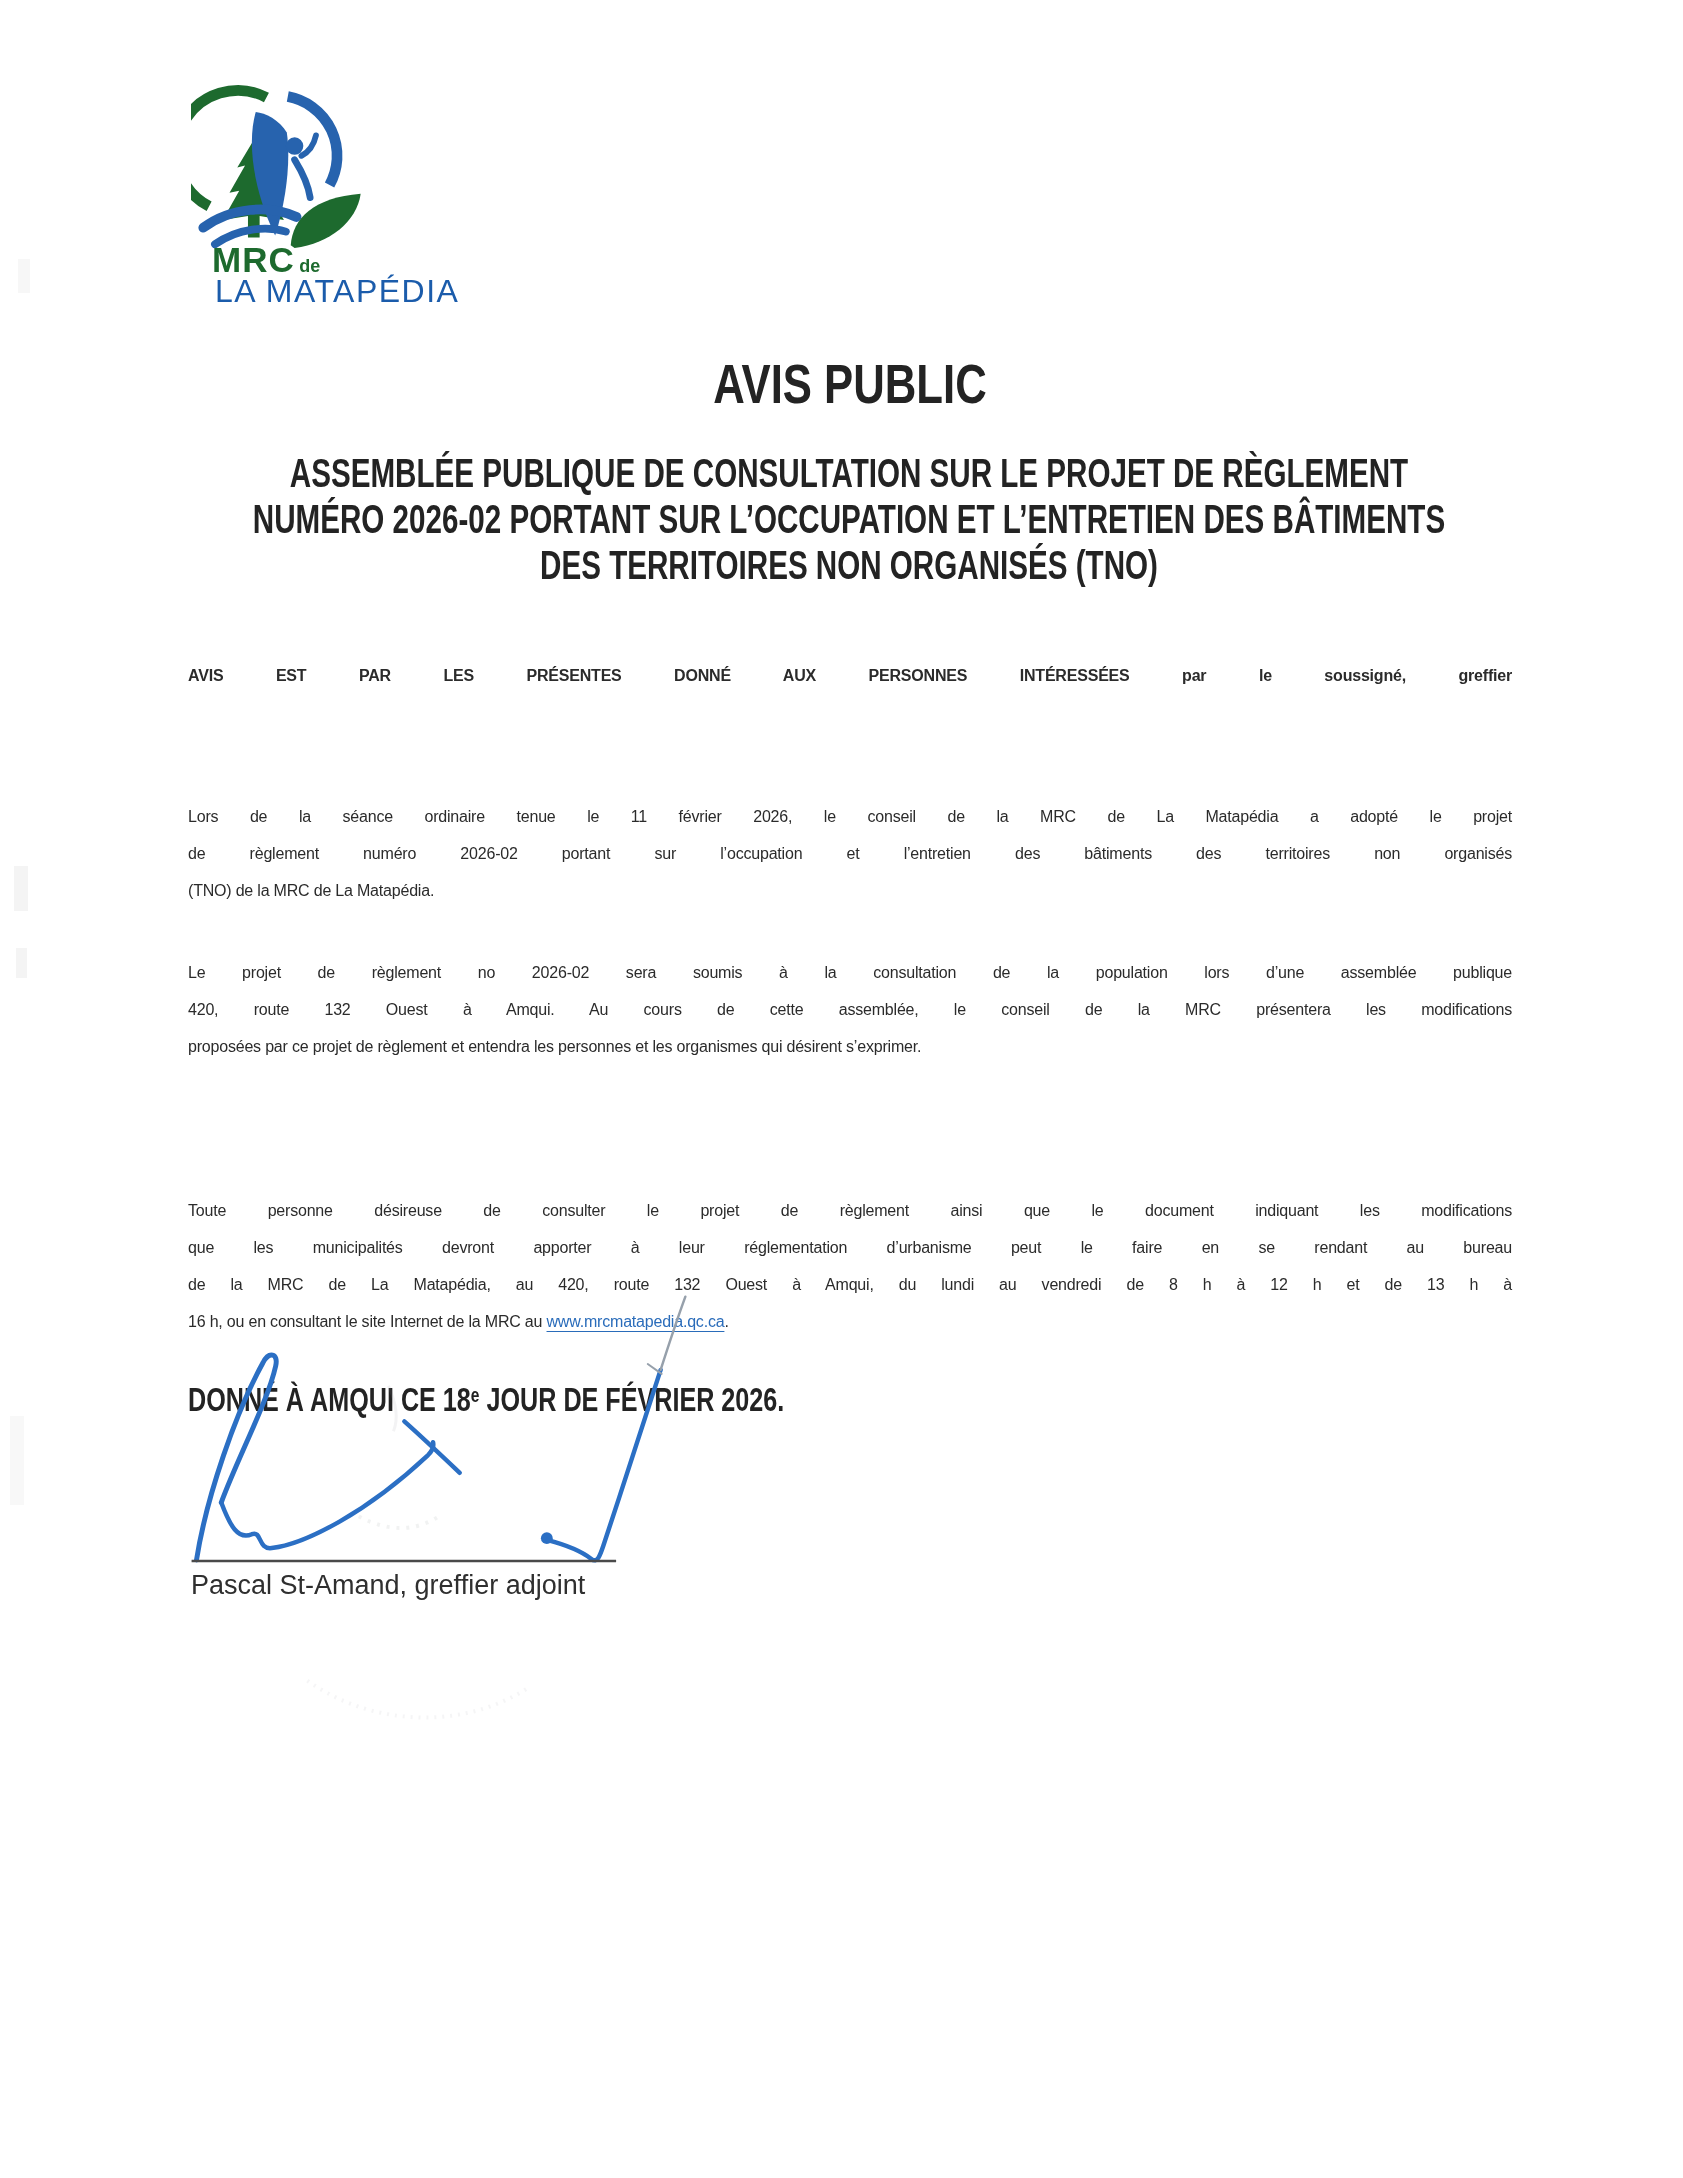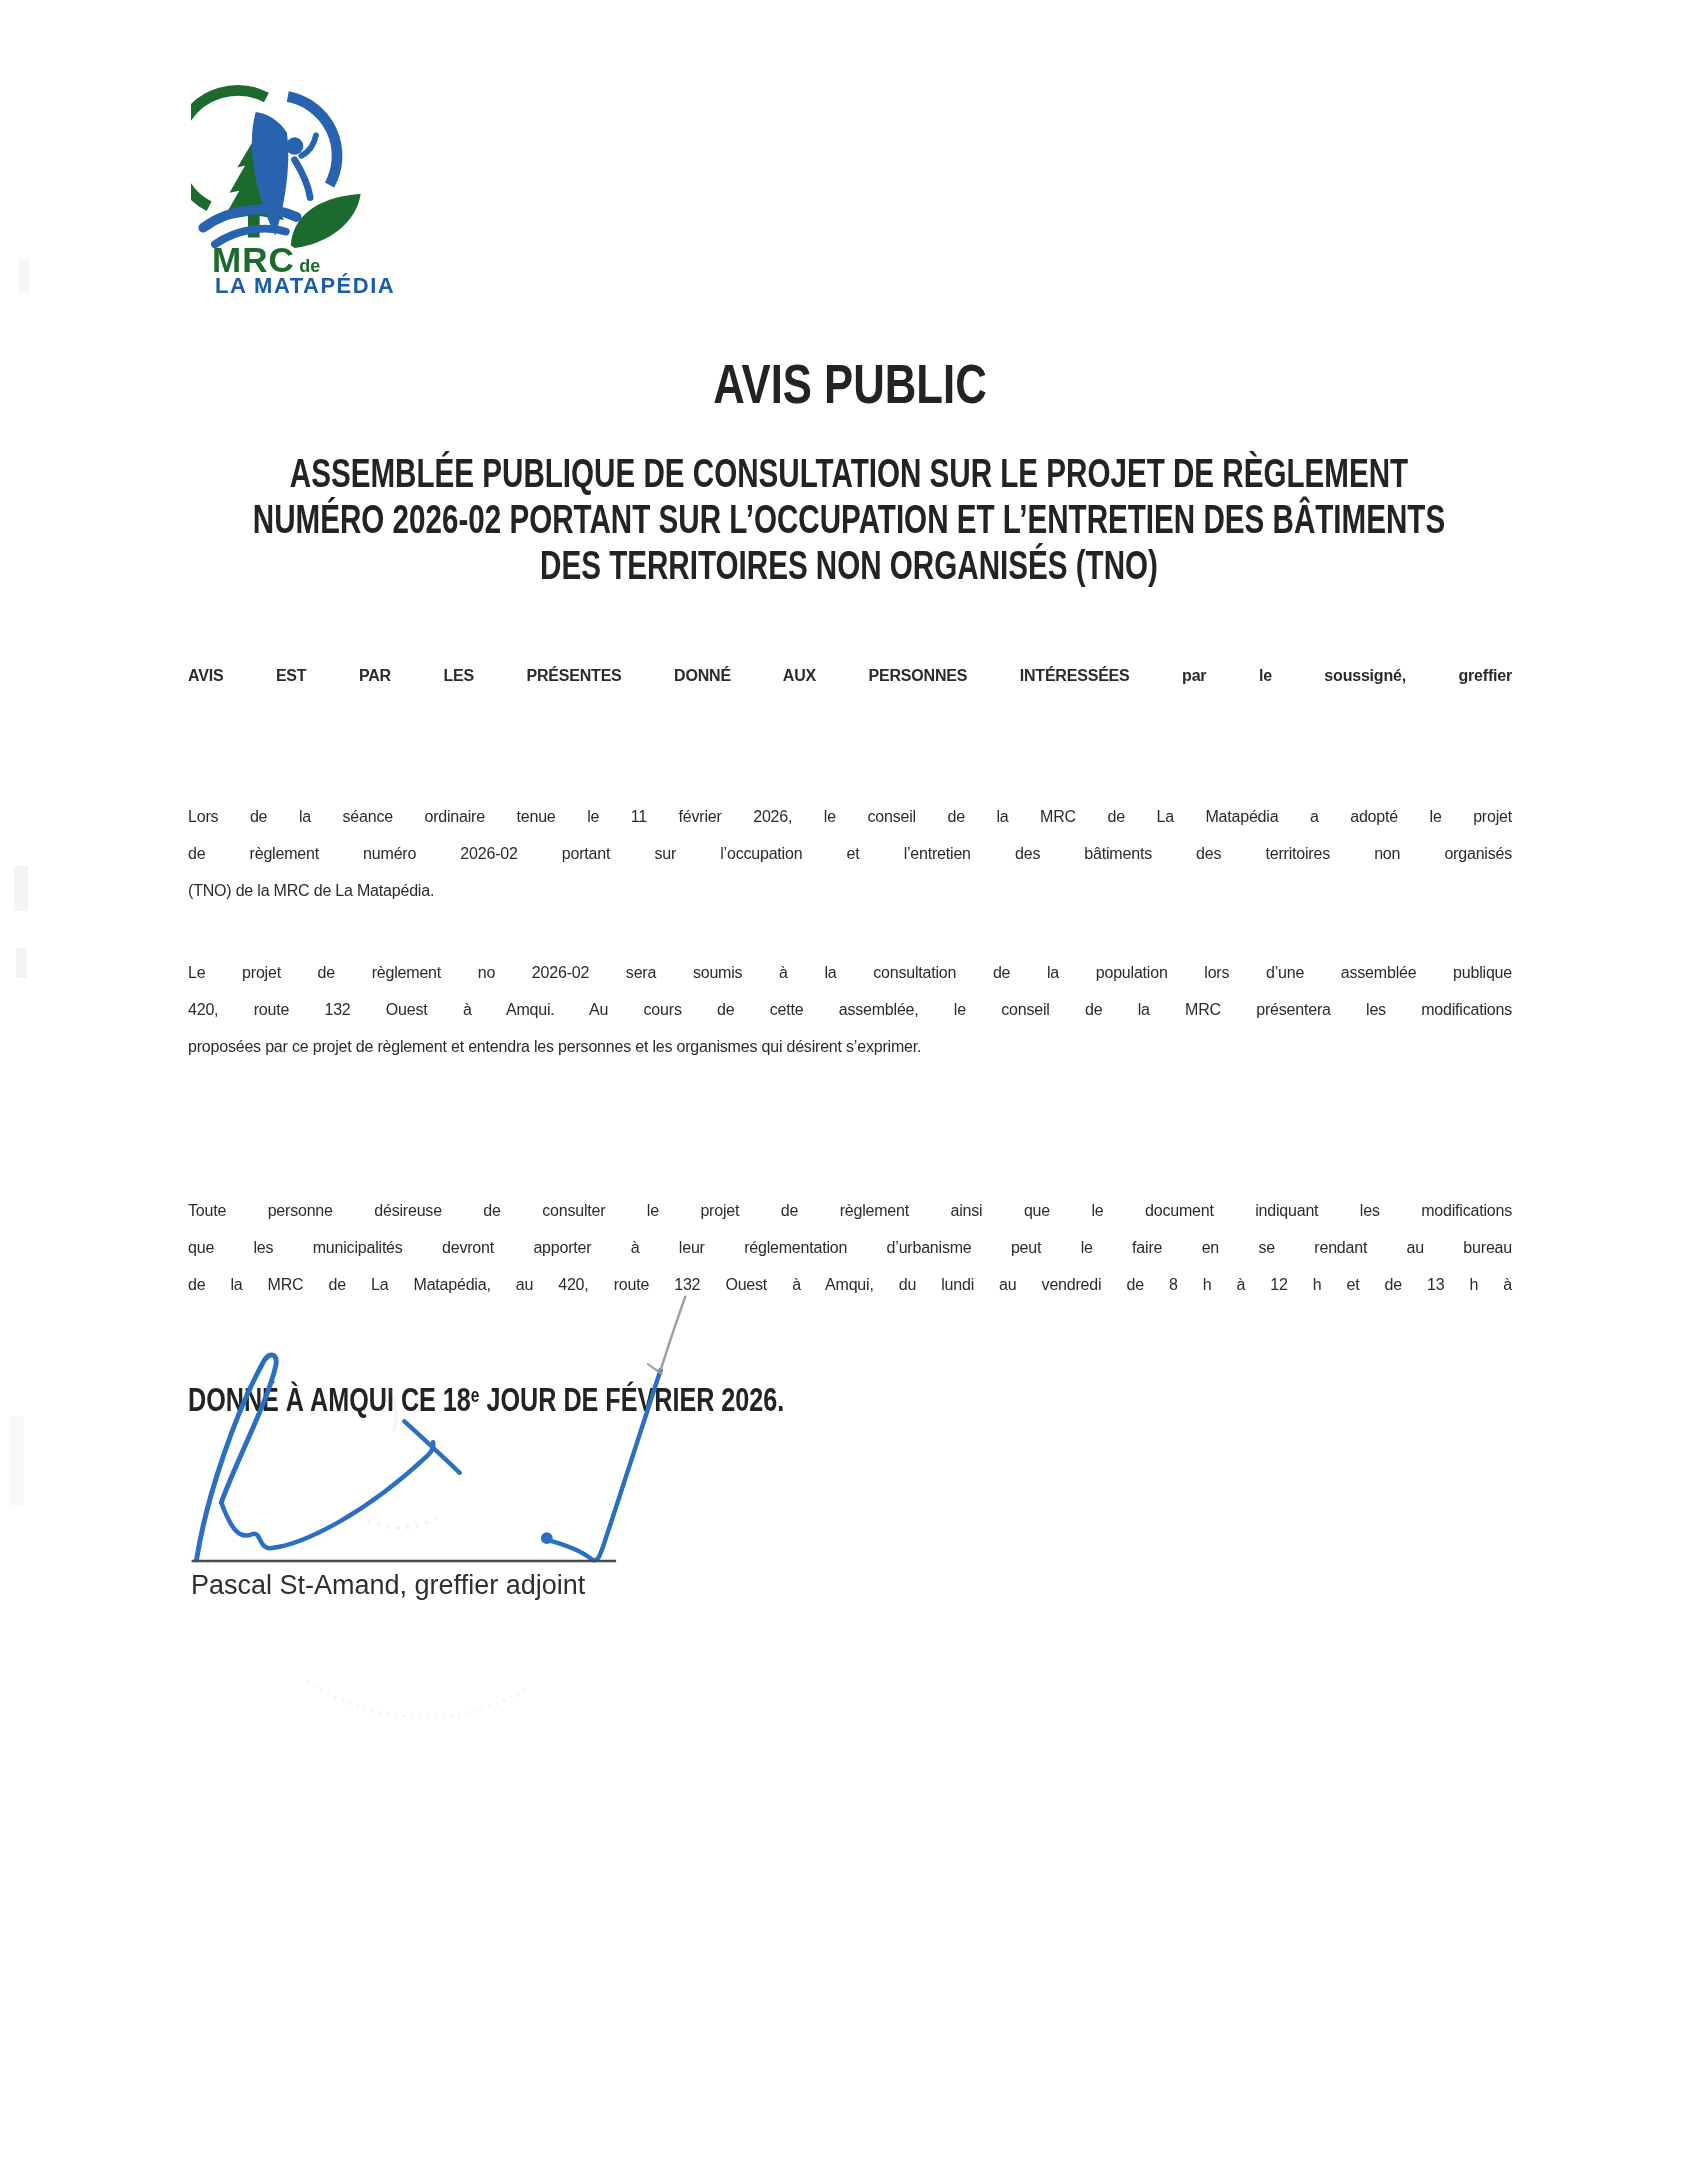--- a/index.html
+++ b/index.html
@@ -9,21 +9,21 @@
     font-family:"Liberation Sans", sans-serif; overflow:hidden;
     color:#2b2b2b;
   }
   
   .logo-block { position:absolute; left:191px; top:82px; width:376px; height:238px; }
   .logo-mark { position:absolute; left:0; top:0; width:180px; height:170px; }
   .logo-text1 { position:absolute; left:21px; top:158px; white-space:nowrap; }
   .logo-text1 .mrc { font-size:35px; font-weight:bold; letter-spacing:1px; color:#1d6a2e; }
   .logo-text1 .de  { font-size:18px; font-weight:bold; color:#1d6a2e; }
   .logo-text2 { position:absolute; left:24px; top:191px; white-space:nowrap;
-    font-size:22px; font-weight:bold; letter-spacing:1.5px; color:#1b5cab; }
+    font-size:32px; font-weight:normal; letter-spacing:1.5px; color:#1b5cab; }
   
   .doc-title {
     position:absolute; left:188px; top:353px; width:1324px; text-align:center;
     font-size:56px; font-weight:bold; line-height:61px; color:#232323;
     transform:scaleX(0.78); transform-origin:center top; white-space:nowrap;
   }
   .doc-subtitle {
     position:absolute; left:-47px; top:450px; width:1792px; text-align:center;
     font-size:40px; font-weight:bold; line-height:46px; color:#232323;
     transform:scaleX(0.74); transform-origin:center top; white-space:nowrap;
@@ -110,20 +110,23 @@
   <div class="para para-assembly">
     <div class="jline">Le projet de règlement no 2026-02 sera soumis à la consultation de la population lors d’une assemblée publique</div>
     <div class="jline">420, route 132 Ouest à Amqui. Au cours de cette assemblée, le conseil de la MRC présentera les modifications</div>
     <div class="lastline">proposées par ce projet de règlement et entendra les personnes et les organismes qui désirent s’exprimer.</div>
   </div>
 
   <div class="para para-consult">
     <div class="jline">Toute personne désireuse de consulter le projet de règlement ainsi que le document indiquant les modifications</div>
     <div class="jline">que les municipalités devront apporter à leur réglementation d’urbanisme peut le faire en se rendant au bureau</div>
     <div class="jline">de la MRC de La Matapédia, au 420, route 132 Ouest à Amqui, du lundi au vendredi de 8 h à 12 h et de 13 h à</div>
+    <div class="lastline">
+      <span>16 h, ou en consultant le site Internet de la MRC au </span><a href="#" class="doc-link">www.mrcmatapedia.qc.ca</a><span>.</span>
+    </div>
   </div>
 
   <div class="dateline">
     <span>DONNÉ À AMQUI CE 18</span><sup>e</sup><span> JOUR DE FÉVRIER 2026.</span>
   </div>
 
   <svg class="signature-svg" viewBox="0 0 600 480" xmlns="http://www.w3.org/2000/svg" aria-hidden="true">
 
     <path d="M222,252 C252,268 280,268 306,250" fill="none" stroke="#9aa0a6" stroke-width="4" opacity="0.14" stroke-dasharray="3,7"></path>
     <path d="M252,120 C260,138 262,154 257,166" fill="none" stroke="#9aa0a6" stroke-width="3" opacity="0.12"></path>

